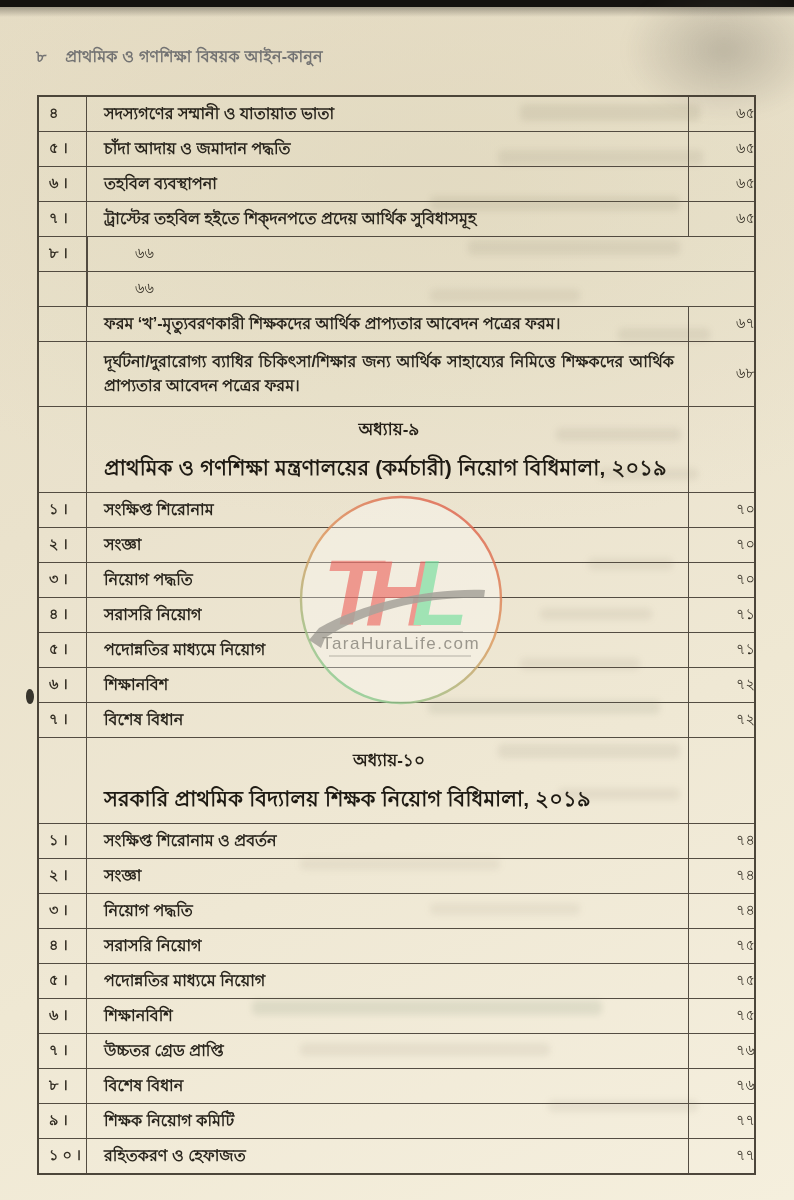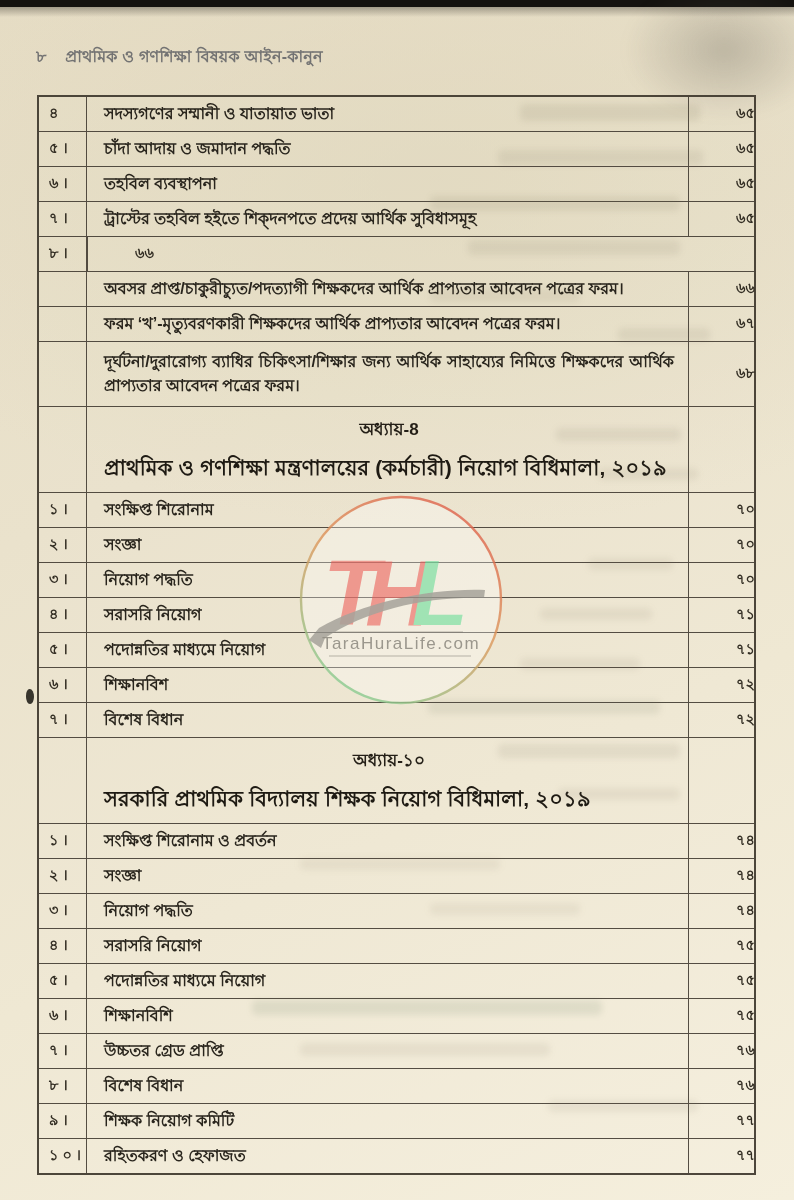--- a/index.html
+++ b/index.html
@@ -25,21 +25,21 @@
     border:2px solid rgba(62,55,45,0.92);box-sizing:border-box;background:rgba(255,255,255,0.03);}
   .trow{display:flex;align-items:stretch;min-height:34px;border-top:1.4px solid rgba(62,55,45,0.88);}
   .trow:first-child{border-top:none;}
   .cell-num{width:48px;flex:0 0 48px;display:flex;align-items:center;box-sizing:border-box;
     padding:2px 2px 2px 10px;border-right:1.4px solid rgba(62,55,45,0.88);
     font-size:14.5px;font-weight:600;letter-spacing:4px;color:#332e24;}
   .cell-text{flex:1;display:flex;align-items:center;box-sizing:border-box;
     padding:4px 14px 4px 17px;font-size:16px;line-height:1.5;font-weight:600;color:#29251d;}
   .cell-page{width:66px;flex:0 0 66px;display:flex;align-items:center;justify-content:center;
     box-sizing:border-box;border-left:1.4px solid rgba(62,55,45,0.88);
-    font-size:14.5px;font-weight:700;color:#332e24;padding-left:48px;}
+    font-size:14.5px;font-weight:400;color:#332e24;padding-left:48px;}
   
   .trow:nth-child(8) .cell-text{display:block;text-align:justify;padding-top:8px;padding-bottom:8px;}
   
   .trow.chapter .cell-text{display:block;padding:0 14px 0 17px;}
   .chapter-heading{text-align:center;font-size:17px;font-weight:700;padding:10px 0 9px;color:#241f17;}
   .chapter-title{font-size:21px;font-weight:700;padding:0 0 9px;color:#1e1a13;letter-spacing:.2px;}
   .trow:nth-child(18) .chapter-heading{padding:6px 0 5px;font-family:Liberation Serif, serif;}
   .trow:nth-child(18) .chapter-title{padding-bottom:6px;font-size:20.5px;font-style:italic;}
 
   
@@ -83,37 +83,36 @@
       <div class="cell-num">৭।</div>
       <div class="cell-text">ট্রাস্টের তহবিল হইতে শিক্দনপতে প্রদেয় আর্থিক সুবিধাসমূহ</div>
       <div class="cell-page">৬৫</div>
     </div>
     <div class="trow item">
       <div class="cell-num">৮।</div>
       <div class="cell-page">৬৬</div>
     </div>
     <div class="trow item">
       <div class="cell-num"></div>
-      <div class="cell-text">অবসর প্রাপ্ত/চাকুরীচ্যুত/পদত্যাগী শিক্ষকদের আর্থিক প্রাপ্যতার আবেদন পত্রের ফরম।</div>
       <div class="cell-page">৬৬</div>
     </div>
     <div class="trow item">
       <div class="cell-num"></div>
       <div class="cell-text">ফরম ‘খ’-মৃত্যুবরণকারী শিক্ষকদের আর্থিক প্রাপ্যতার আবেদন পত্রের ফরম।</div>
       <div class="cell-page">৬৭</div>
     </div>
     <div class="trow item">
       <div class="cell-num"></div>
       <div class="cell-text">দূর্ঘটনা/দুরারোগ্য ব্যাধির চিকিৎসা/শিক্ষার জন্য আর্থিক সাহায্যের নিমিত্তে শিক্ষকদের আর্থিক প্রাপ্যতার আবেদন পত্রের ফরম।</div>
       <div class="cell-page">৬৮</div>
     </div>
     <div class="trow chapter">
       <div class="cell-num"></div>
       <div class="cell-text">
-        <div class="chapter-heading">অধ্যায়-8</div>
+        <div class="chapter-heading">অধ্যায়-৯</div>
         <div class="chapter-title">প্রাথমিক ও গণশিক্ষা মন্ত্রণালয়ের (কর্মচারী) নিয়োগ বিধিমালা, ২০১৯</div>
       </div>
       <div class="cell-page"></div>
     </div>
     <div class="trow item">
       <div class="cell-num">১।</div>
       <div class="cell-text">সংক্ষিপ্ত শিরোনাম</div>
       <div class="cell-page">৭০</div>
     </div>
     <div class="trow item">

